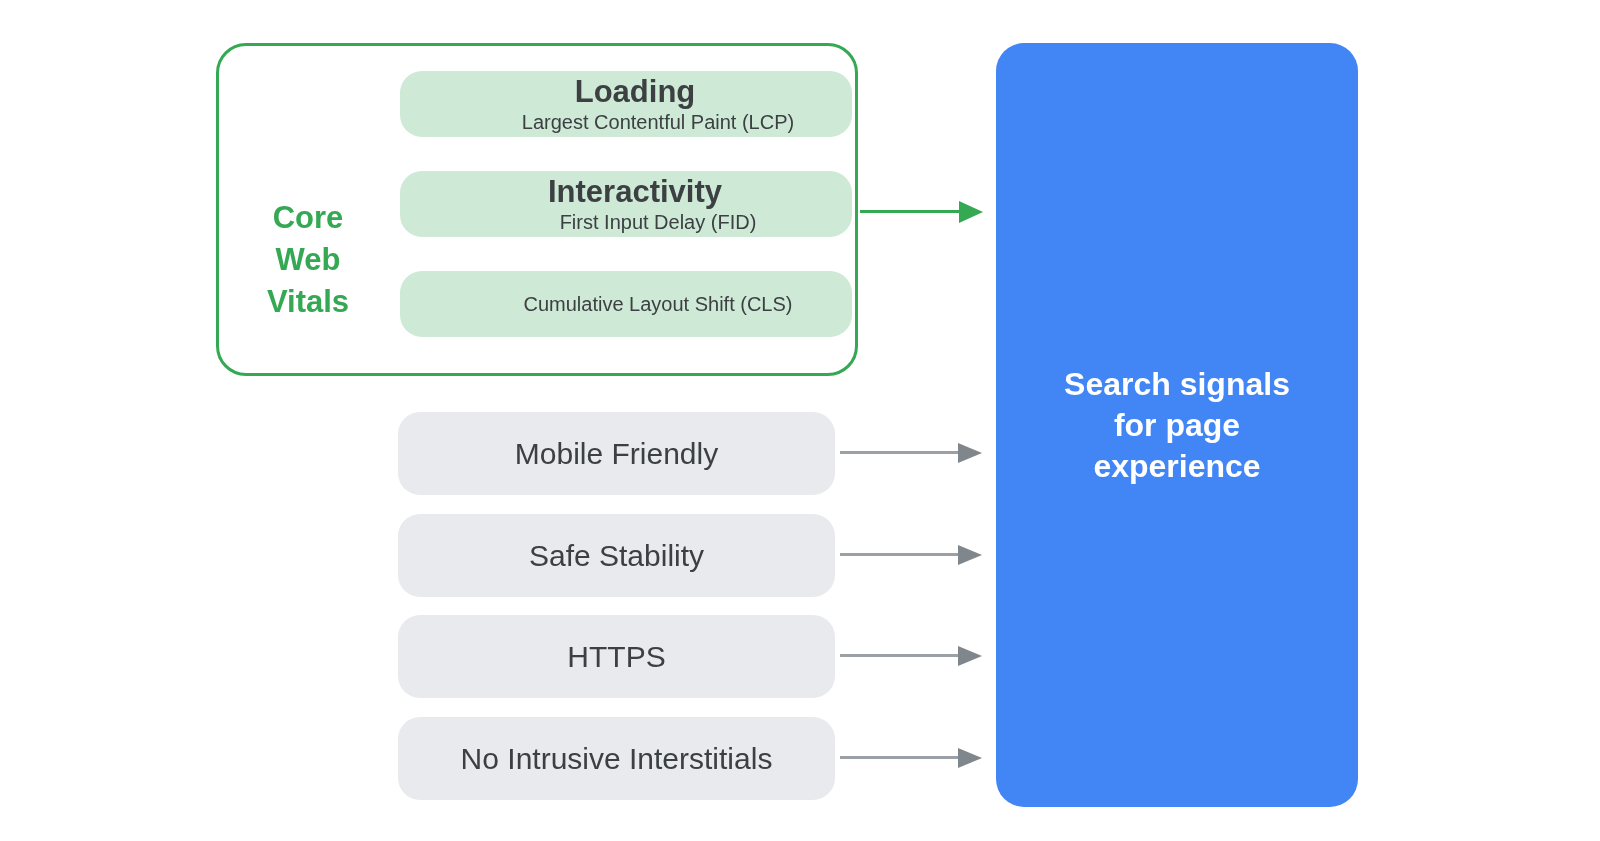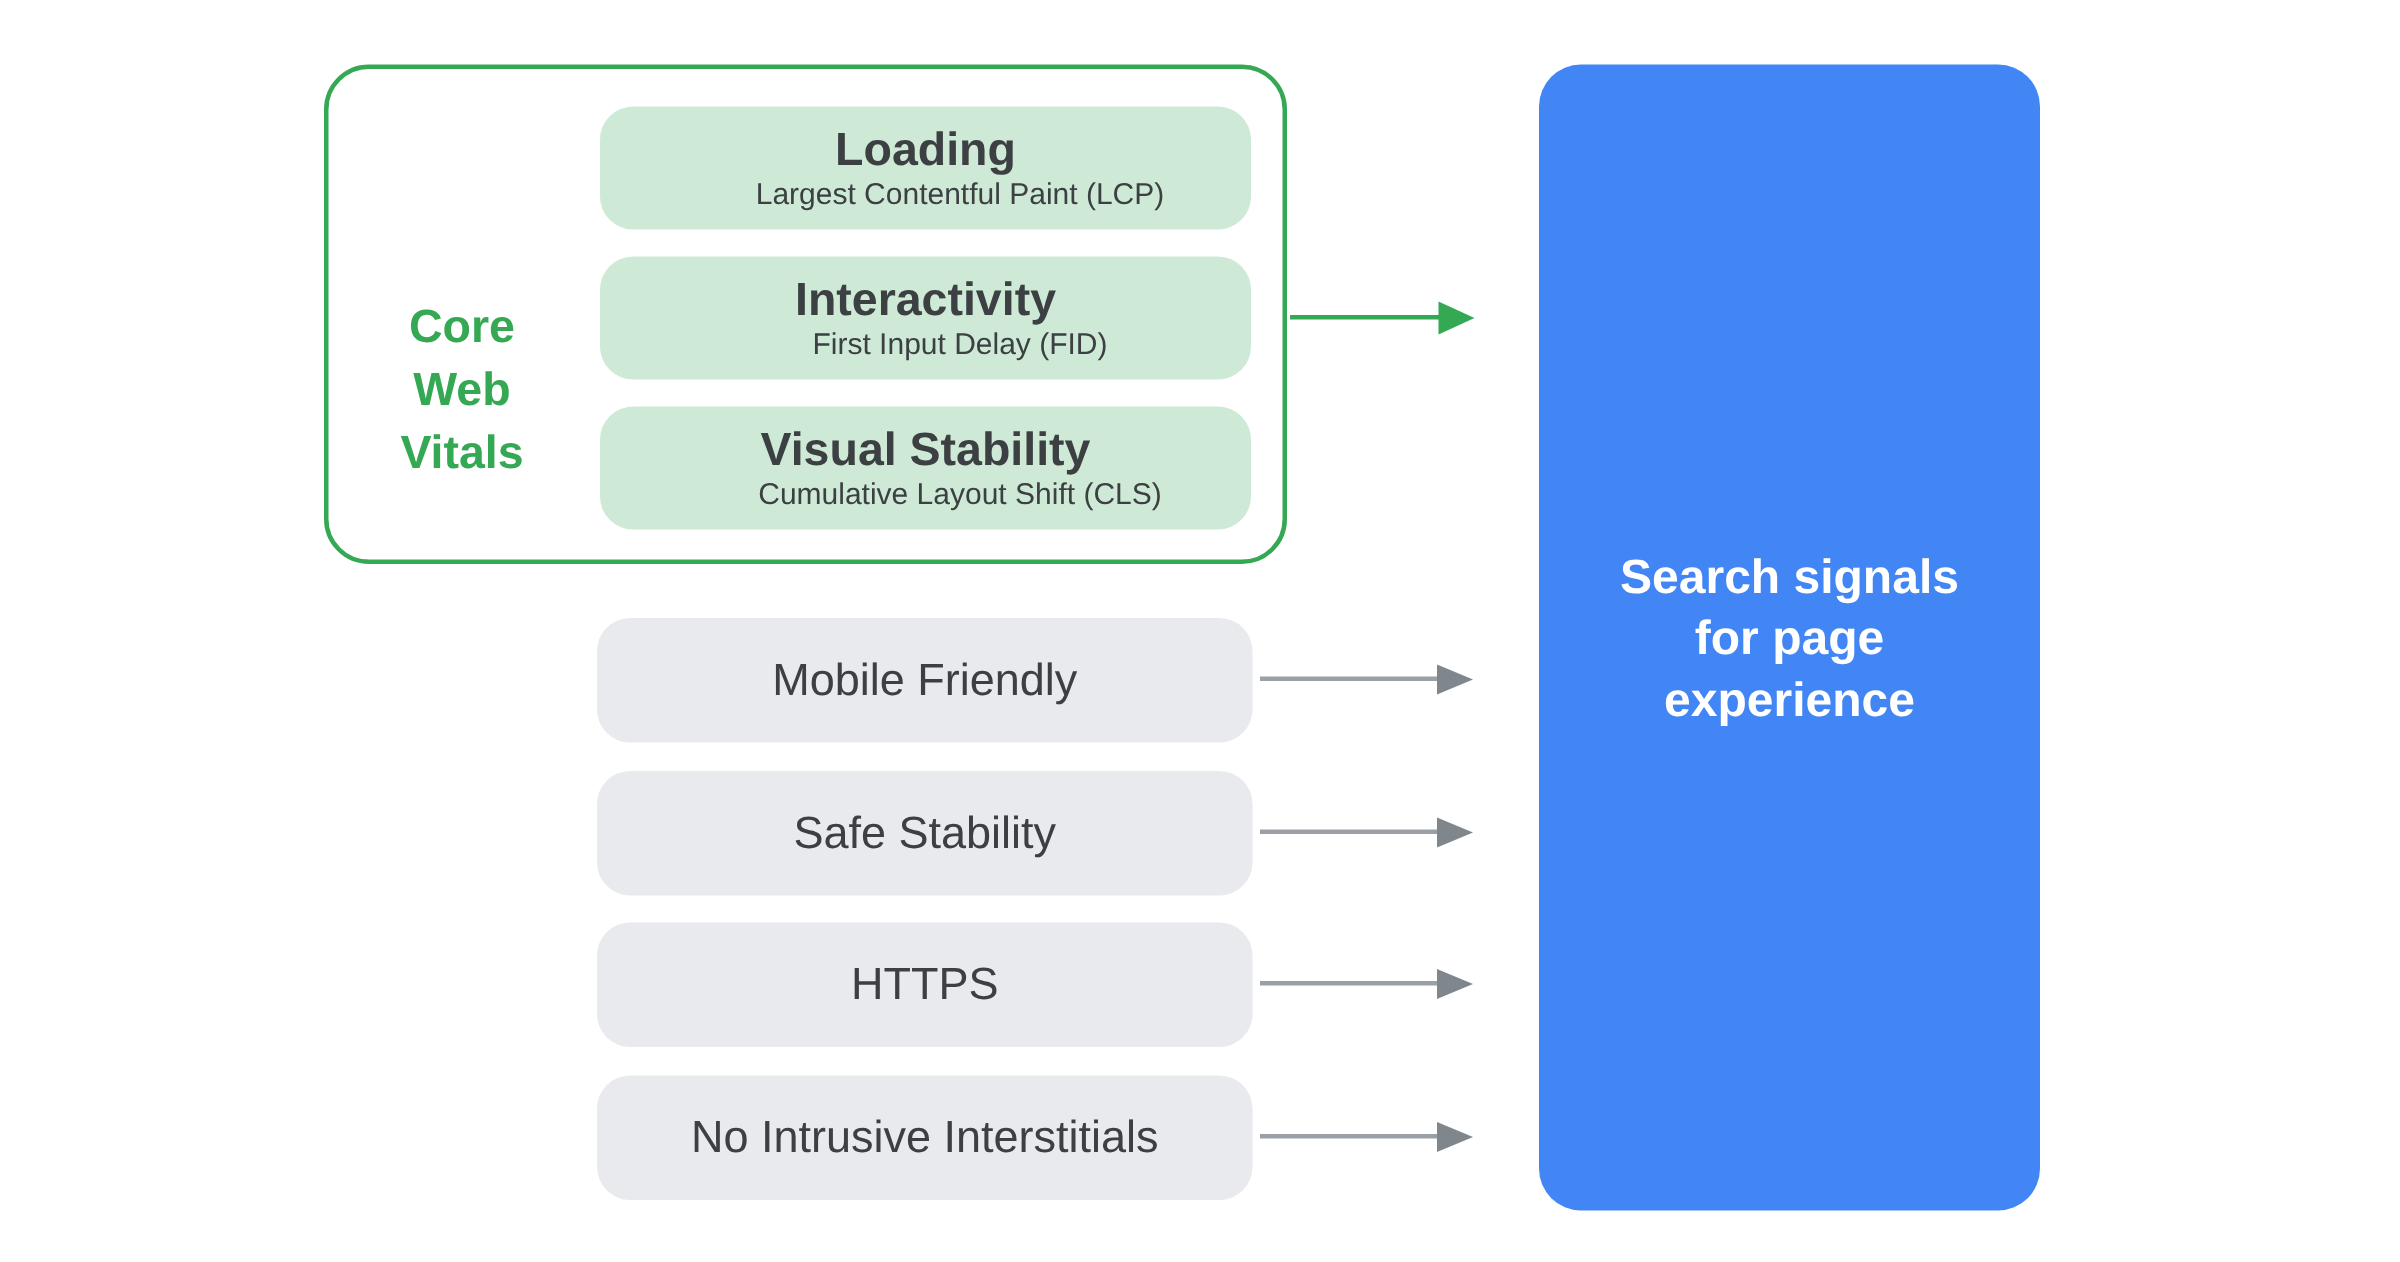--- a/index.html
+++ b/index.html
@@ -44,21 +44,22 @@
     width: 434px;
     border-radius: 22px;
     display: flex;
     flex-direction: column;
     align-items: center;
     justify-content: center;
     text-align: center;
   }
   .pill.green {
     background: #ceead6;
-    height: 82px;
+    height: 66px;
+    padding-left: 18px;
   }
   .pill.gray {
     left: 398px;
     width: 437px;
     background: #e8eaed;
     height: 83px;
   }
   .pill-title {
     color: #3c4043;
     font-size: 31px;
@@ -91,28 +92,27 @@
   .arrow.green-arrow .head { left: 99px; top: 0; border-left: 24px solid #34a853; border-top-width: 11px; border-bottom-width: 11px; }
 
   .arrow.gray-arrow { left: 840px; width: 142px; height: 20px; }
   .arrow.gray-arrow .line { left: 0; top: 8px; width: 120px; height: 3px; background: #9aa0a6; }
   .arrow.gray-arrow .head { left: 118px; top: 0; border-left: 24px solid #7f868c; }
 
   
   .result-box {
     position: absolute;
     left: 996px; top: 43px;
-    width: 334px; height: 764px;
+    width: 362px; height: 764px;
     background: #4285f4;
     border-radius: 28px;
     display: flex;
     align-items: center;
     justify-content: center;
     text-align: center;
-    margin-left: 30px;
   }
   .result-label {
     color: #ffffff;
     font-size: 32px;
     font-weight: bold;
     line-height: 41px;
     white-space: pre-line;
   }
 </style>
 </head>
@@ -127,21 +127,20 @@
 
   <div class="pill green" style="top:71px">
     <div class="pill-title">Loading</div>
     <div class="pill-sub">Largest Contentful Paint (LCP)</div>
   </div>
   <div class="pill green" style="top:171px">
     <div class="pill-title">Interactivity</div>
     <div class="pill-sub">First Input Delay (FID)</div>
   </div>
   <div class="pill green" style="top:271px">
-    <div class="pill-title">Visual Stability</div>
     <div class="pill-sub">Cumulative Layout Shift (CLS)</div>
   </div>
 
   <div class="arrow green-arrow">
     <div class="line"></div>
     <div class="head"></div>
   </div>
 
   <div class="pill gray" style="top:412px">
     <div class="gray-label">Mobile Friendly</div>

